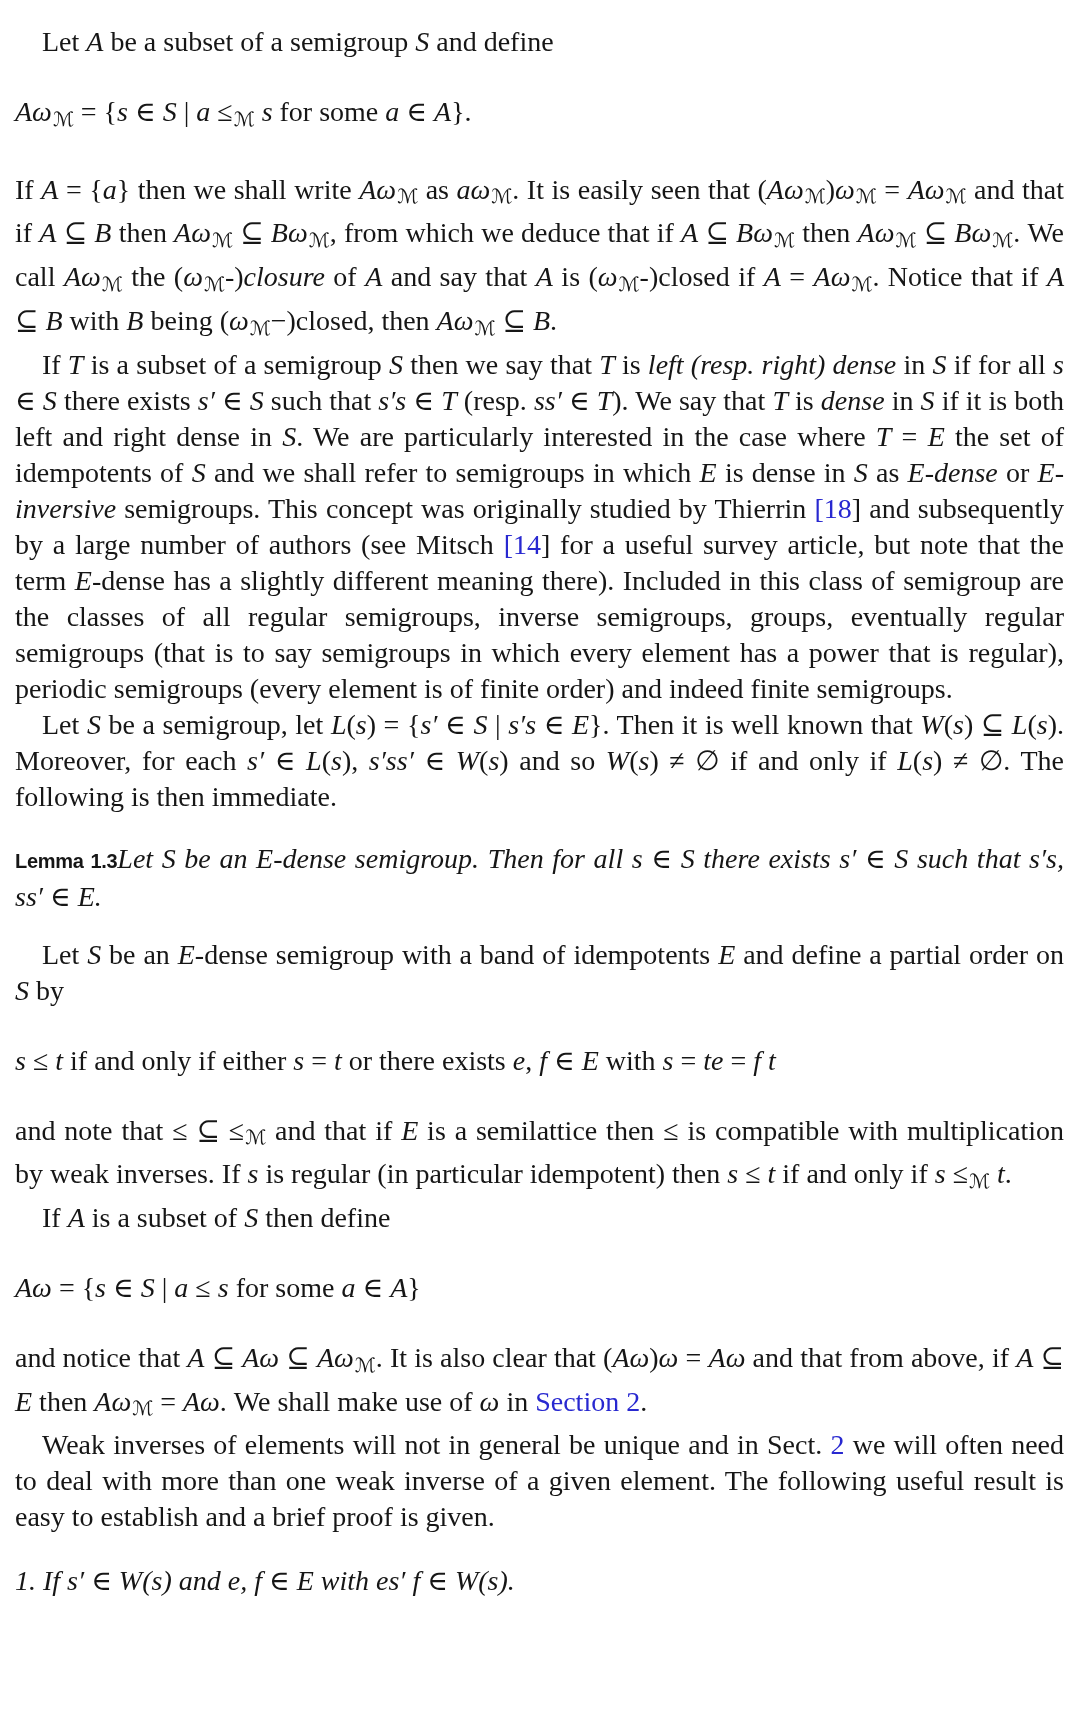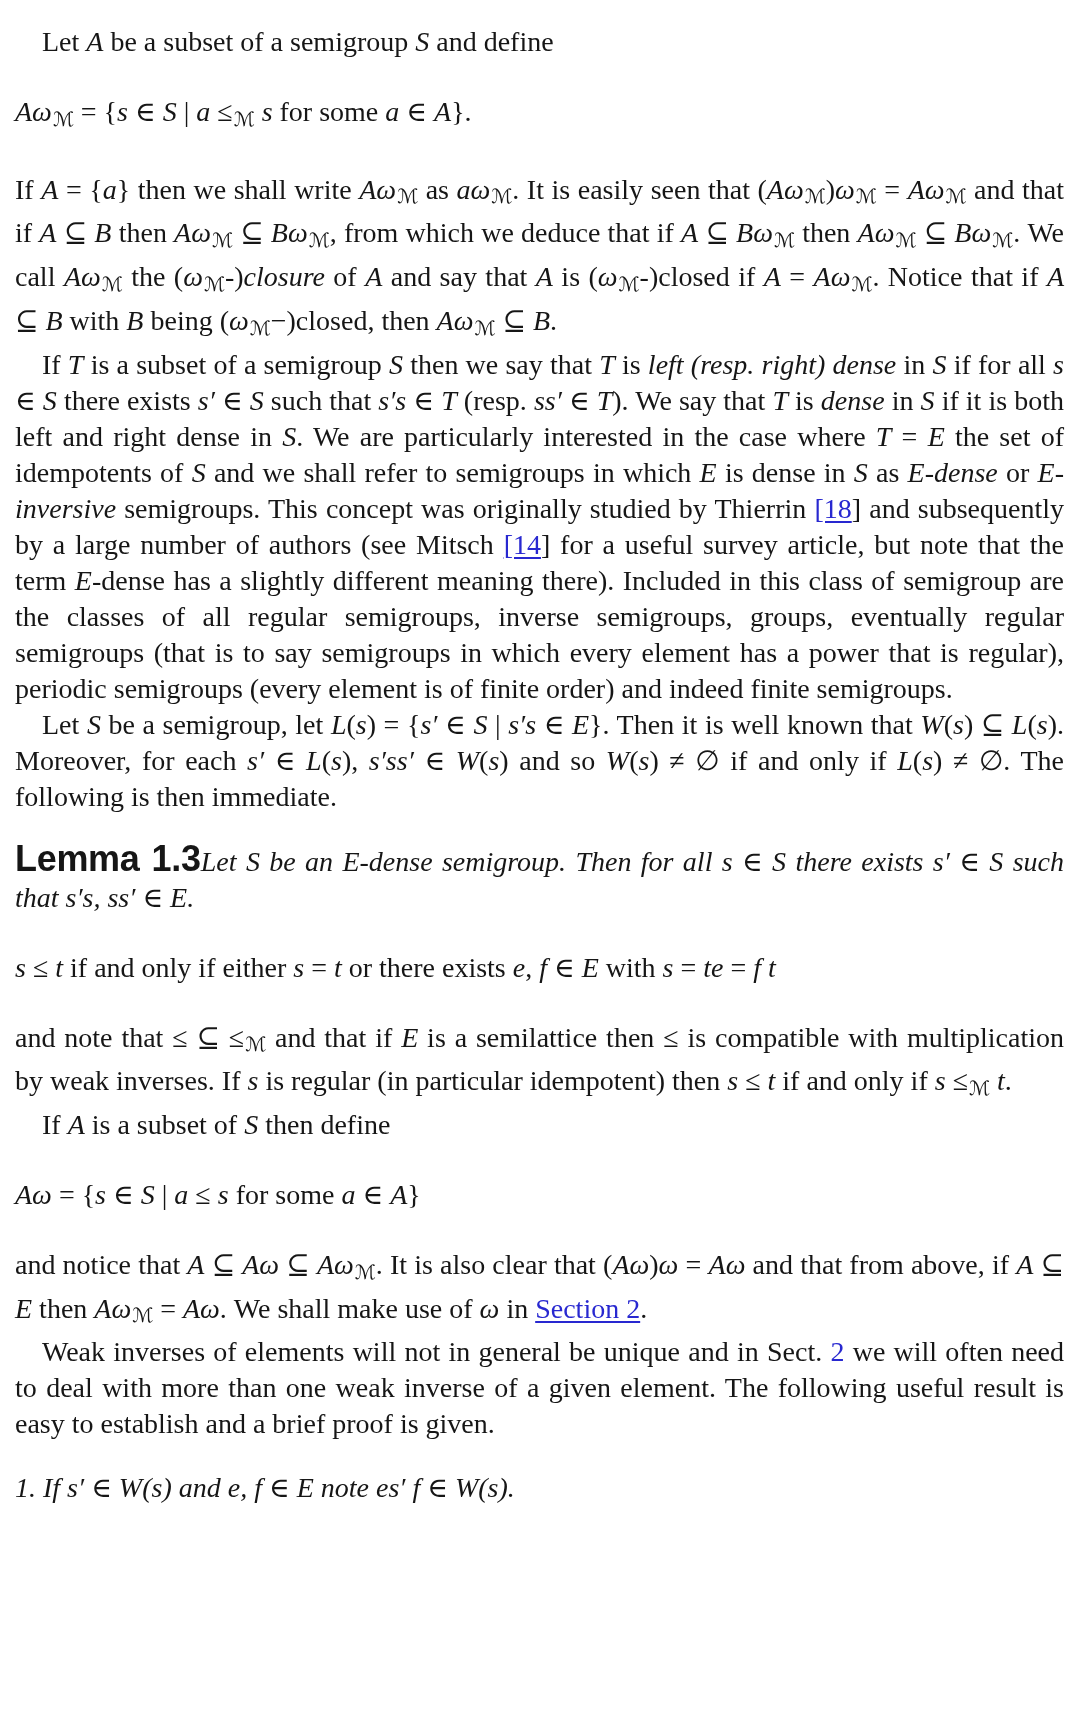--- a/index.html
+++ b/index.html
@@ -14,43 +14,44 @@
     color: #161616;
     background: #ffffff;
   }
   p { margin: 0; text-align: justify; }
   p.indent { text-indent: 27px; }
   .equation { text-align: left; margin: 34px 0; }
   .lemma { margin: 26px 0 22px 0; }
   .lemma-label {
     font-family: "Liberation Sans", "DejaVu Sans", sans-serif;
     font-weight: 700;
-    font-size: 36px;
+    font-size: 20px;
     letter-spacing: -0.3px;
     font-style: normal;
   }
   .list-item { margin-top: 28px; }
   .it { font-style: italic; }
   .msub { font-size: 0.7em; vertical-align: -0.24em; padding-left: 1px; }
   .cal { font-family: "DejaVu Sans", "DejaVu Serif", serif; }
   a.lnk { color: var(--link-color, #2828d0); text-decoration: none; cursor: pointer; }
-  a.lnk.ul { text-decoration: underline; text-decoration-thickness: 1.5px; text-underline-offset: 3px; margin-top: 35px; }
+  a.lnk.ul { text-decoration-thickness: 1.5px; text-underline-offset: 3px; margin-top: 35px; }
 </style>
 </head>
 <body>
 
 <div class="page" style="color: rgb(22, 22, 22);">
   <main>
       <p class="para indent"><span>Let </span><span class="it">A</span><span> be a subset of a semigroup </span><span class="it">S</span><span> and define</span></p>
       <div class="equation"><span class="it">Aω</span><span class="msub cal">ℳ</span><span> = {</span><span class="it">s</span><span> ∈ </span><span class="it">S</span><span> | </span><span class="it">a</span><span> ≤</span><span class="msub cal">ℳ</span><span> </span><span class="it">s</span><span> for some </span><span class="it">a</span><span> ∈ </span><span class="it">A</span><span>}.</span></div>
       <p class="para"><span>If </span><span class="it">A</span><span> = {</span><span class="it">a</span><span>} then we shall write </span><span class="it">Aω</span><span class="msub cal">ℳ</span><span> as </span><span class="it">aω</span><span class="msub cal">ℳ</span><span>. It is easily seen that (</span><span class="it">Aω</span><span class="msub cal">ℳ</span><span>)</span><span class="it">ω</span><span class="msub cal">ℳ</span><span> = </span><span class="it">Aω</span><span class="msub cal">ℳ</span><span> and that if </span><span class="it">A</span><span> ⊆ </span><span class="it">B</span><span> then </span><span class="it">Aω</span><span class="msub cal">ℳ</span><span> ⊆ </span><span class="it">Bω</span><span class="msub cal">ℳ</span><span>, from which we deduce that if </span><span class="it">A</span><span> ⊆ </span><span class="it">Bω</span><span class="msub cal">ℳ</span><span> then </span><span class="it">Aω</span><span class="msub cal">ℳ</span><span> ⊆ </span><span class="it">Bω</span><span class="msub cal">ℳ</span><span>. We call </span><span class="it">Aω</span><span class="msub cal">ℳ</span><span> the (</span><span class="it">ω</span><span class="msub cal">ℳ</span><span>-)</span><span class="it">closure</span><span> of </span><span class="it">A</span><span> and say that </span><span class="it">A</span><span> is (</span><span class="it">ω</span><span class="msub cal">ℳ</span><span>-)closed if </span><span class="it">A</span><span> = </span><span class="it">Aω</span><span class="msub cal">ℳ</span><span>. Notice that if </span><span class="it">A</span><span> ⊆ </span><span class="it">B</span><span> with </span><span class="it">B</span><span> being (</span><span class="it">ω</span><span class="msub cal">ℳ</span><span>−)closed, then </span><span class="it">Aω</span><span class="msub cal">ℳ</span><span> ⊆ </span><span class="it">B</span><span>.</span></p>
       <p class="para indent"><span>If </span><span class="it">T</span><span> is a subset of a semigroup </span><span class="it">S</span><span> then we say that </span><span class="it">T</span><span> is </span><span class="it">left (resp. right) dense</span><span> in </span><span class="it">S</span><span> if for all </span><span class="it">s</span><span> ∈ </span><span class="it">S</span><span> there exists </span><span class="it">s′</span><span> ∈ </span><span class="it">S</span><span> such that </span><span class="it">s′s</span><span> ∈ </span><span class="it">T</span><span> (resp. </span><span class="it">ss′</span><span> ∈ </span><span class="it">T</span><span>). We say that </span><span class="it">T</span><span> is </span><span class="it">dense</span><span> in </span><span class="it">S</span><span> if it is both left and right dense in </span><span class="it">S</span><span>. We are particularly interested in the case where </span><span class="it">T</span><span> = </span><span class="it">E</span><span> the set of idempotents of </span><span class="it">S</span><span> and we shall refer to semigroups in which </span><span class="it">E</span><span> is dense in </span><span class="it">S</span><span> as </span><span class="it">E-dense</span><span> or </span><span class="it">E-inversive</span><span> semigroups. This concept was originally studied by Thierrin </span><a class="ul lnk" href="#">[18</a><span>] and subsequently by a large number of authors (see Mitsch </span><a class="ul lnk" href="#">[14</a><span>] for a useful survey article, but note that the term </span><span class="it">E</span><span>-dense has a slightly different meaning there). Included in this class of semigroup are the classes of all regular semigroups, inverse semigroups, groups, eventually regular semigroups (that is to say semigroups in which every element has a power that is regular), periodic semigroups (every element is of finite order) and indeed finite semigroups.</span></p>
       <p class="para indent"><span>Let </span><span class="it">S</span><span> be a semigroup, let </span><span class="it">L</span><span>(</span><span class="it">s</span><span>) = {</span><span class="it">s′</span><span> ∈ </span><span class="it">S</span><span> | </span><span class="it">s′s</span><span> ∈ </span><span class="it">E</span><span>}. Then it is well known that </span><span class="it">W</span><span>(</span><span class="it">s</span><span>) ⊆ </span><span class="it">L</span><span>(</span><span class="it">s</span><span>). Moreover, for each </span><span class="it">s′</span><span> ∈ </span><span class="it">L</span><span>(</span><span class="it">s</span><span>), </span><span class="it">s′ss′</span><span> ∈ </span><span class="it">W</span><span>(</span><span class="it">s</span><span>) and so </span><span class="it">W</span><span>(</span><span class="it">s</span><span>) ≠ ∅ if and only if </span><span class="it">L</span><span>(</span><span class="it">s</span><span>) ≠ ∅. The following is then immediate.</span></p>
       <p class="lemma"><span class="lemma-label">Lemma 1.3</span><span class="it">Let S be an E-dense semigroup. Then for all s ∈ S there exists s′ ∈ S such that s′s, ss′ ∈ E.</span></p>
+      <p class="para indent"><span>Let </span><span class="it">S</span><span> be an </span><span class="it">E</span><span>-dense semigroup with a band of idempotents </span><span class="it">E</span><span> and define a partial order on </span><span class="it">S</span><span> by</span></p>
       <div class="equation"><span class="it">s</span><span> ≤ </span><span class="it">t</span><span> if and only if either </span><span class="it">s</span><span> = </span><span class="it">t</span><span> or there exists </span><span class="it">e</span><span>, </span><span class="it">f</span><span> ∈ </span><span class="it">E</span><span> with </span><span class="it">s</span><span> = </span><span class="it">te</span><span> = </span><span class="it">f t</span></div>
       <p class="para"><span>and note that ≤ ⊆ ≤</span><span class="msub cal">ℳ</span><span> and that if </span><span class="it">E</span><span> is a semilattice then ≤ is compatible with multiplication by weak inverses. If </span><span class="it">s</span><span> is regular (in particular idempotent) then </span><span class="it">s</span><span> ≤ </span><span class="it">t</span><span> if and only if </span><span class="it">s</span><span> ≤</span><span class="msub cal">ℳ</span><span> </span><span class="it">t</span><span>.</span></p>
       <p class="para indent"><span>If </span><span class="it">A</span><span> is a subset of </span><span class="it">S</span><span> then define</span></p>
       <div class="equation"><span class="it">Aω</span><span> = {</span><span class="it">s</span><span> ∈ </span><span class="it">S</span><span> | </span><span class="it">a</span><span> ≤ </span><span class="it">s</span><span> for some </span><span class="it">a</span><span> ∈ </span><span class="it">A</span><span>}</span></div>
       <p class="para"><span>and notice that </span><span class="it">A</span><span> ⊆ </span><span class="it">Aω</span><span> ⊆ </span><span class="it">Aω</span><span class="msub cal">ℳ</span><span>. It is also clear that (</span><span class="it">Aω</span><span>)</span><span class="it">ω</span><span> = </span><span class="it">Aω</span><span> and that from above, if </span><span class="it">A</span><span> ⊆ </span><span class="it">E</span><span> then </span><span class="it">Aω</span><span class="msub cal">ℳ</span><span> = </span><span class="it">Aω</span><span>. We shall make use of </span><span class="it">ω</span><span> in </span><a class="ul lnk" href="#">Section 2</a><span>.</span></p>
       <p class="para indent"><span>Weak inverses of elements will not in general be unique and in Sect. </span><a class="lnk" href="#">2</a><span> we will often need to deal with more than one weak inverse of a given element. The following useful result is easy to establish and a brief proof is given.</span></p>
-      <p class="list-item"><span class="it">1.</span><span>  </span><span class="it">If s′ ∈ W(s) and e, f ∈ E note es′ f ∈ W(s).</span></p>
+      <p class="list-item"><span class="it">1.</span><span>  </span><span class="it">If s′ ∈ W(s) and e, f ∈ E with es′ f ∈ W(s).</span></p>
     </main>
 </div>
 
 </body></html>

